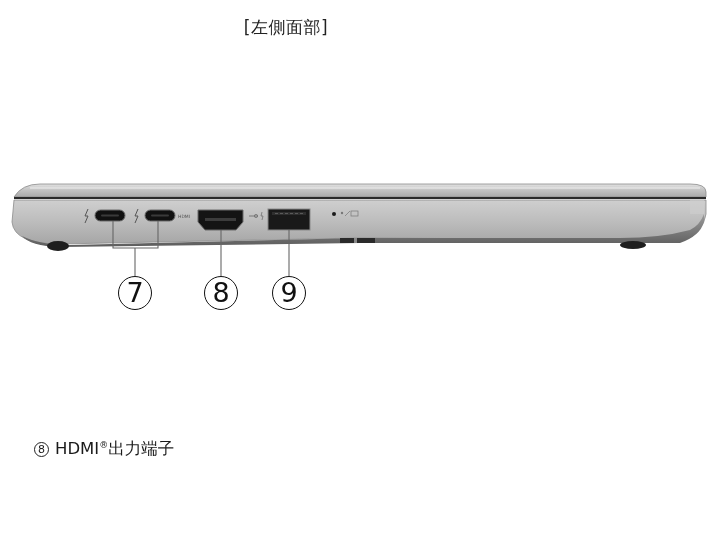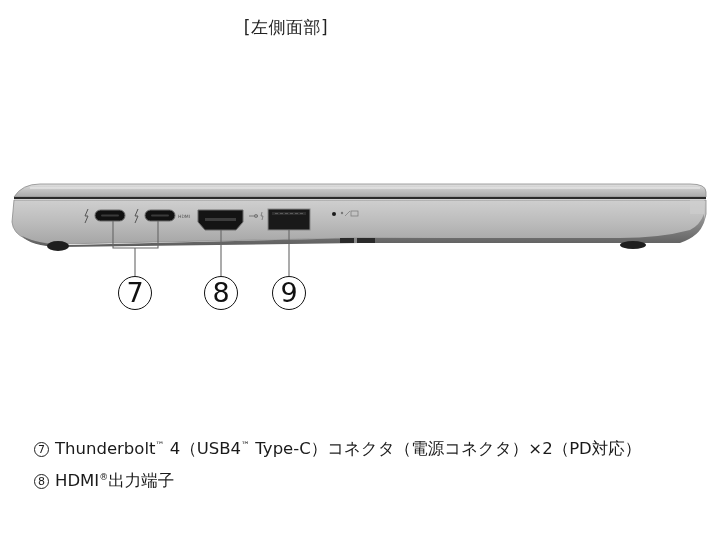--- a/index.html
+++ b/index.html
@@ -160,18 +160,15 @@
     <line x1="289" y1="230" x2="289" y2="276"></line>
   </g>
 </svg>
 
 <div class="callout" style="left:118px; top:276px;">7</div>
 <div class="callout" style="left:204px; top:276px;">8</div>
 <div class="callout" style="left:272px; top:276px;">9</div>
 
 <div class="legend">
   <div class="legend-item">
-    <span class="legend-num">7</span><span>Thunderbolt</span><span class="sup">™</span><span> 4（USB4</span><span class="sup">™</span><span> Type-C）コネクタ（電源コネクタ）×2（PD対応）</span>
-  </div>
-  <div class="legend-item">
     <span class="legend-num">8</span><span>HDMI</span><span class="sup">®</span><span>出力端子</span>
   </div>
 </div>
 
 </body></html>

